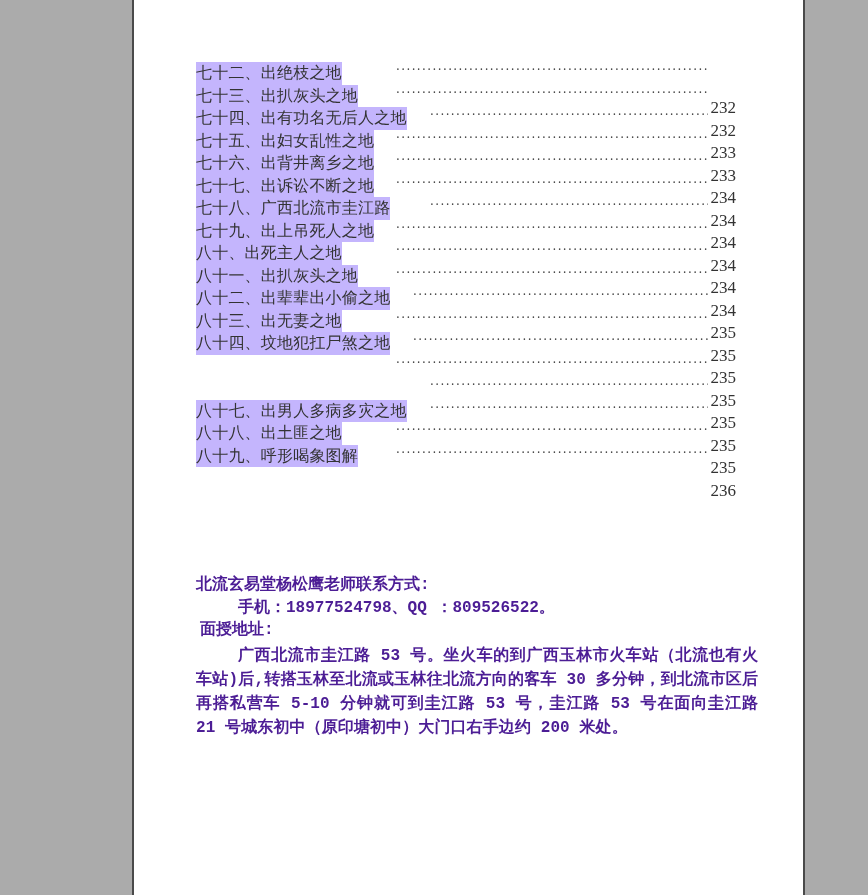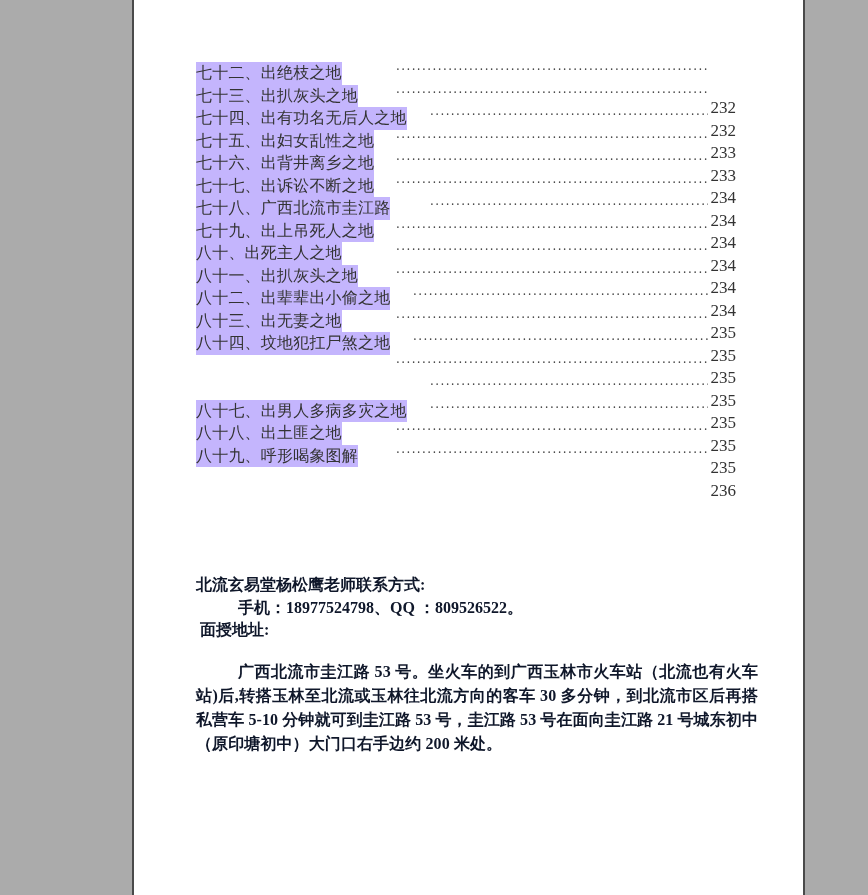--- a/index.html
+++ b/index.html
@@ -66,22 +66,22 @@
       font-family: "Liberation Serif", serif;
       font-size: 17px;
       color: #333;
       margin-top: 35px;
     }
     .contact {
       position: absolute;
       left: 196px;
       top: 574px;
       width: 565px;
-      font-family: Liberation Serif, serif;
-      color: #0f172a;
+      font-family: Liberation Mono, monospace;
+      color: #4c1d95;
       font-size: 16px;
     }
     .contact .line {
       line-height: 22.5px;
       height: 22.5px;
       white-space: nowrap;
     }
     .contact .heading {
       font-weight: bold;
     }
@@ -93,21 +93,21 @@
       padding-left: 4px;
       font-weight: bold;
     }
     .address {
       font-weight: bold;
       line-height: 24px;
       font-size: 16px;
       text-align: justify;
       text-indent: 42px;
       width: 562px;
-      margin-top: 18px;
+      margin-top: 2px;
       letter-spacing: 0.1px;
     }
   </style>
 </head>
 <body>
 
 <div class="viewer">
   <div class="page"></div>
 
   <div class="toc" id="toc">

